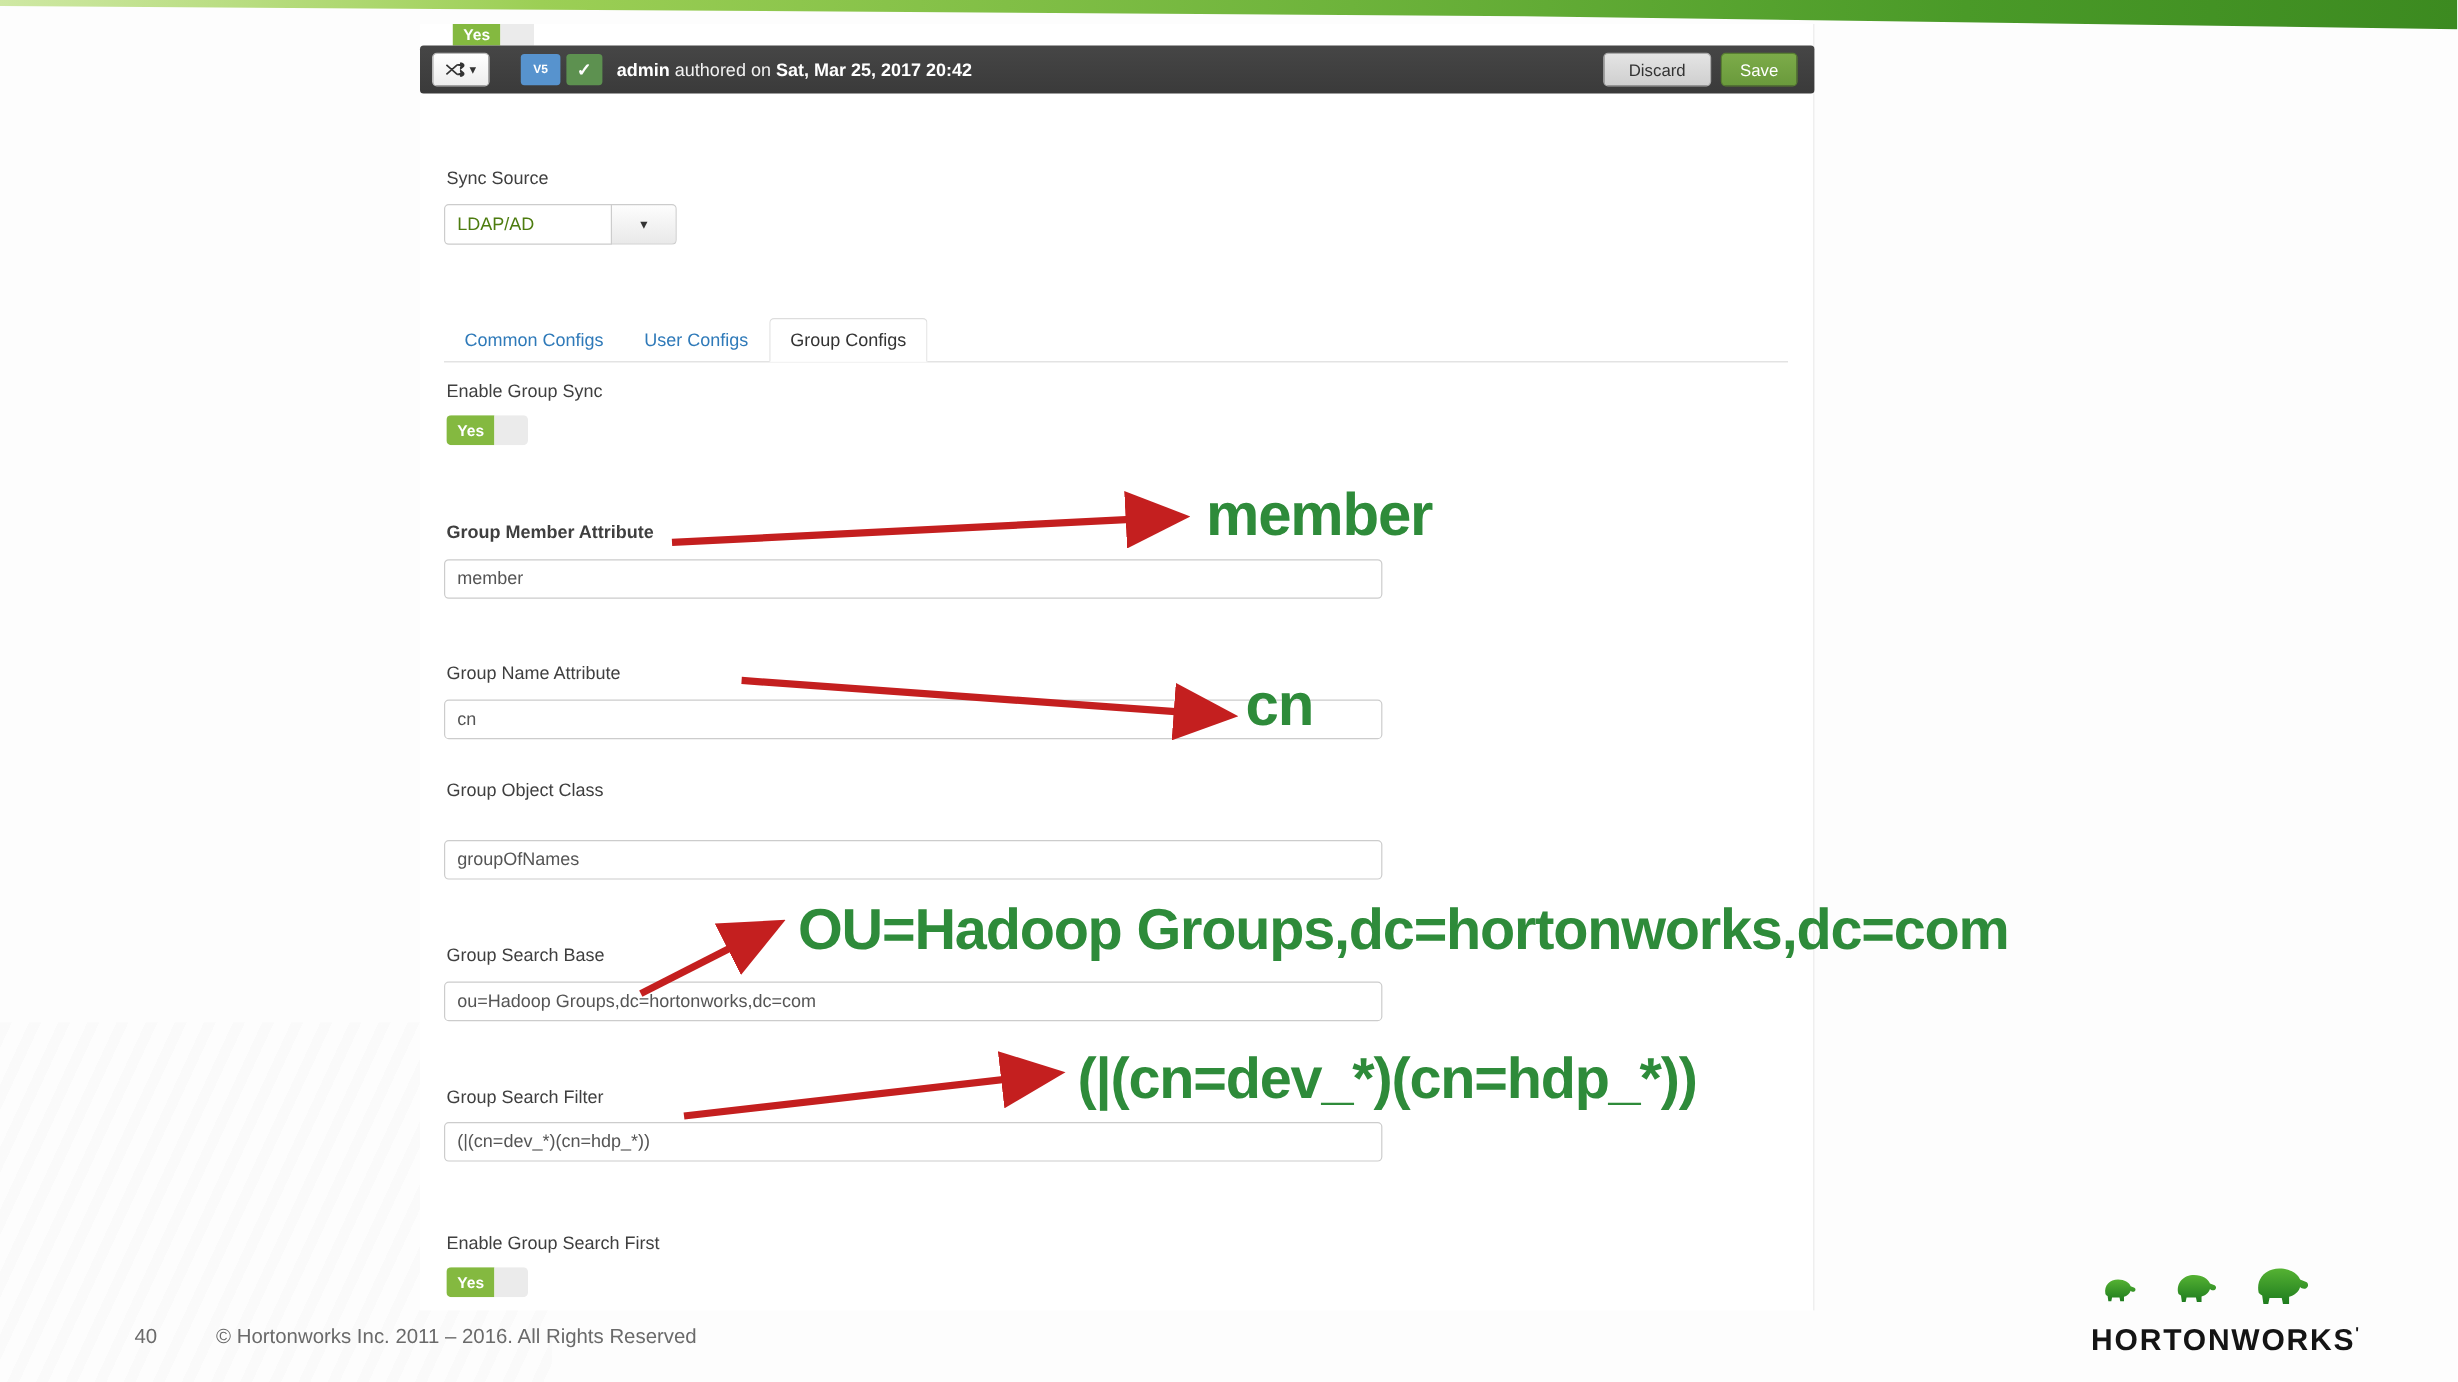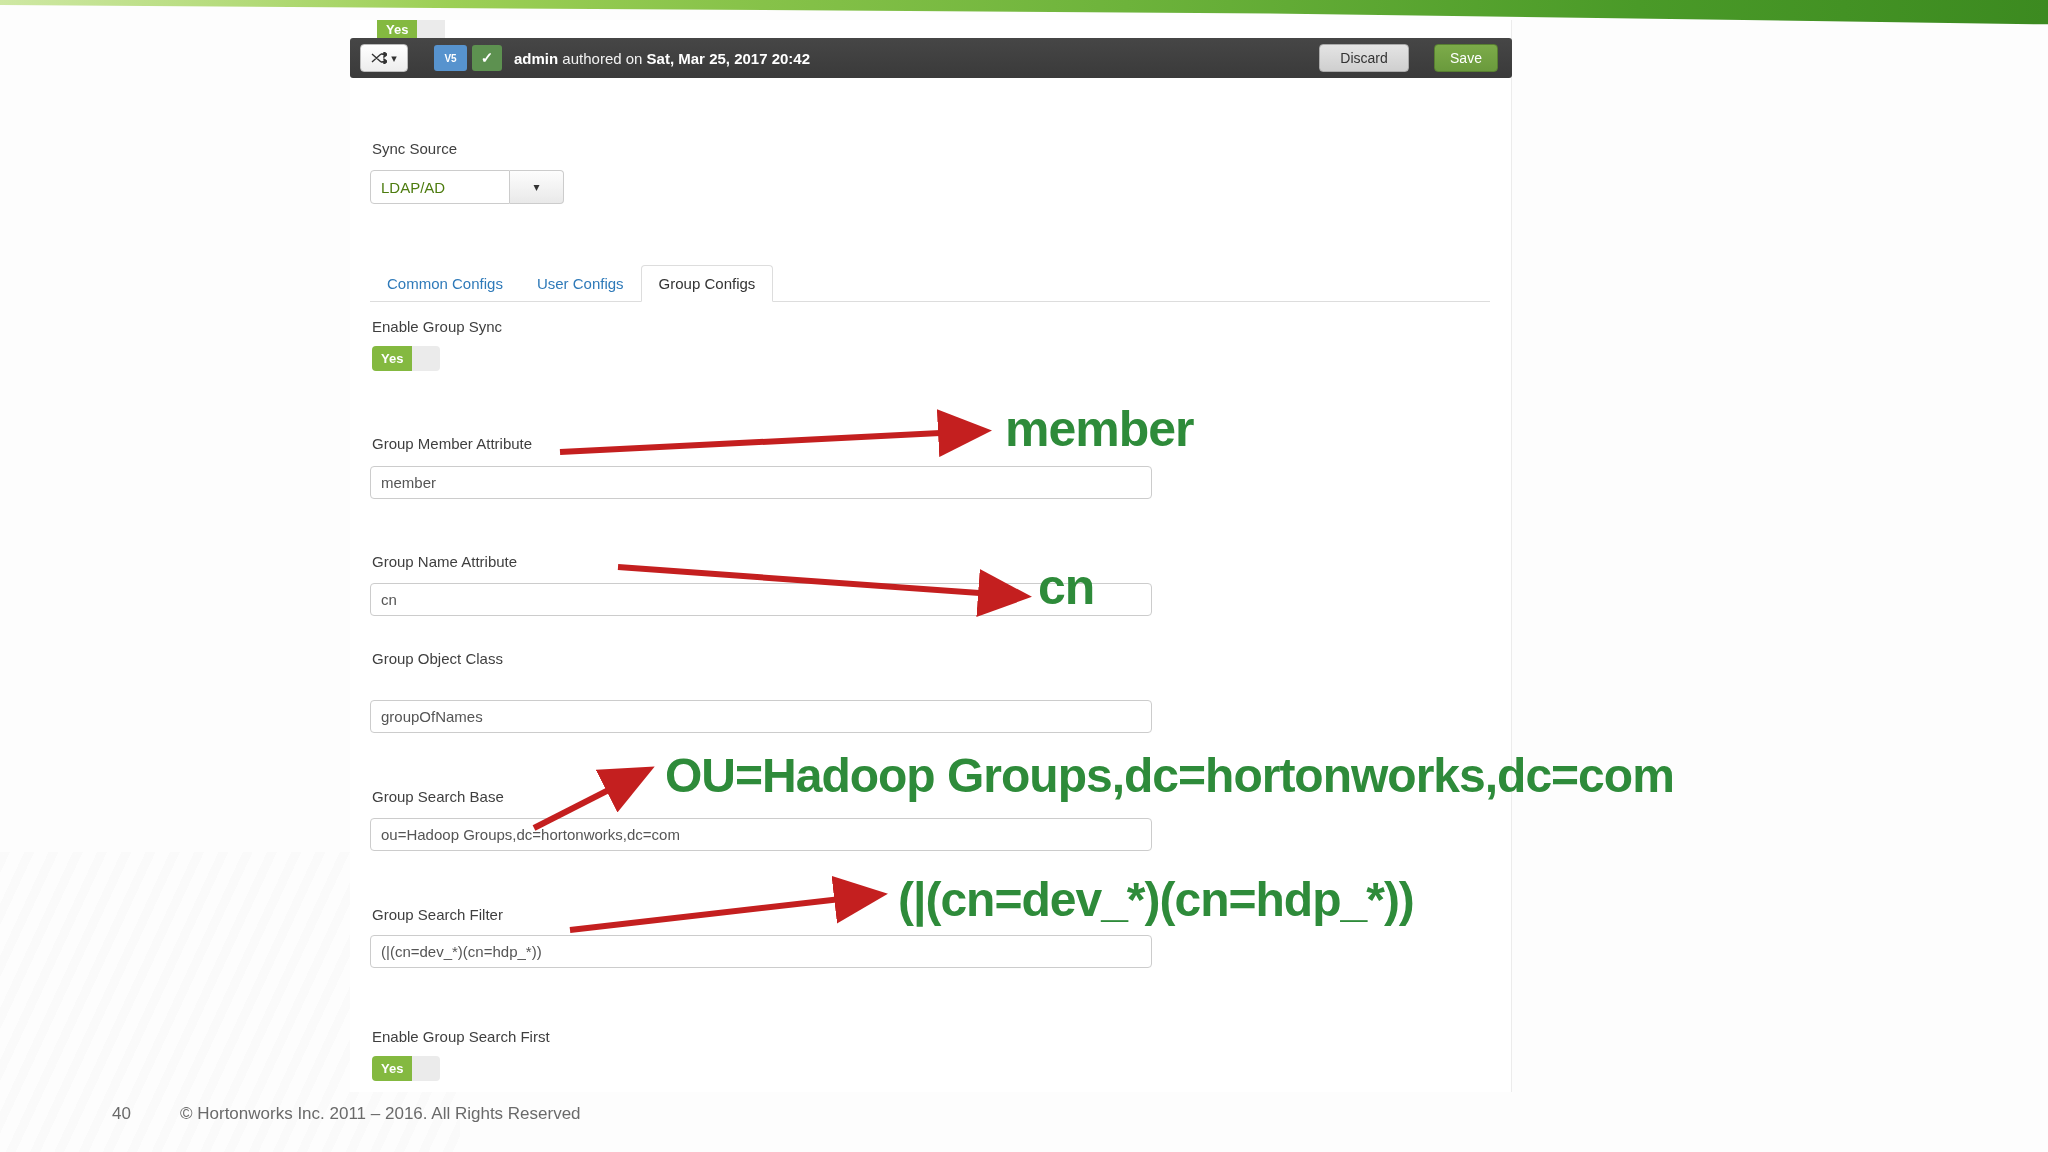--- a/index.html
+++ b/index.html
@@ -45,21 +45,21 @@
   .badge{height:26px;border-radius:3px;display:flex;align-items:center;justify-content:center;
     font-weight:bold;font-size:10px;color:#fff;box-sizing:border-box;}
   .badge.v{background:#5793ce;width:33px;margin-left:26px;}
   .badge.c{background:#5d9150;width:30px;margin-left:5px;font-size:15px;}
   .vbar .authored{margin-left:12px;color:#f2f2f2;}
   .vbar .authored b{color:#fff;}
   .vbar .spacer{flex:1;}
   .btn{height:28px;border-radius:4px;font-size:14px;display:flex;align-items:center;
     justify-content:center;box-sizing:border-box;cursor:pointer;}
   .btn.discard{background:linear-gradient(#e4e4e4,#cfcfcf);border:1px solid #aaa;color:#333;
-    width:90px;margin-right:25px;}
+    width:90px;margin-right:8px;}
   .btn.save{background:linear-gradient(#7cab49,#6a9a3c);border:1px solid #587f31;color:#fff;
     width:64px;margin-right:14px;}
   
   .flabel{position:absolute;left:22px;font-size:15px;color:#3f3f3f;}
   .finput{
     position:absolute;left:20px;width:782px;height:33px;box-sizing:border-box;
     border:1px solid #ccc;border-radius:4px;background:#fff;color:#555;
     font-size:15px;padding:0 10px;font-family:"Liberation Sans",sans-serif;
   }
   .select-group{position:absolute;left:20px;display:flex;}
@@ -152,21 +152,21 @@
       <div class="tab">User Configs</div>
       <div class="tab active">Group Configs</div>
     </div>
 
     <div class="flabel" style="top:298px;">Enable Group Sync</div>
     <span class="toggle" style="position:absolute;left:22px;top:326px;">
       <span class="on">Yes</span>
       <span class="off"></span>
     </span>
 
-    <div class="flabel" style="top:415px;">Group Member Attribute</div>
+    <div class="flabel" style="top:415px;font-weight:bold;">Group Member Attribute</div>
     <input class="finput" style="top: 446px;" value="member">
 
     <div class="flabel" style="top:533px;">Group Name Attribute</div>
     <input class="finput" style="top: 563px;" value="cn">
 
     <div class="flabel" style="top:630px;">Group Object Class</div>
     <input class="finput" style="top: 680px;" value="groupOfNames">
 
     <div class="flabel" style="top:768px;">Group Search Base</div>
     <input class="finput" style="top: 798px;" value="ou=Hadoop Groups,dc=hortonworks,dc=com">
@@ -195,14 +195,29 @@
     </defs>
     <line x1="560" y1="452" x2="980" y2="431" stroke="#c41f1f" stroke-width="6" marker-end="url(#ah)"></line>
     <line x1="618" y1="567" x2="1020" y2="596" stroke="#c41f1f" stroke-width="6" marker-end="url(#ah)"></line>
     <line x1="534" y1="828" x2="644" y2="772" stroke="#c41f1f" stroke-width="6" marker-end="url(#ah)"></line>
     <line x1="570" y1="930" x2="876" y2="895" stroke="#c41f1f" stroke-width="6" marker-end="url(#ah)"></line>
   </svg>
 
   <div class="footer-num">40</div>
   <div class="footer-copy">© Hortonworks Inc. 2011 – 2016. All Rights Reserved</div>
 
+  <div class="logo">
+    <svg width="210" height="48" viewBox="0 0 210 48">
+      <defs>
+        <linearGradient id="eg" x1="0" y1="0" x2="0" y2="1">
+          <stop offset="0" stop-color="#55b233"></stop>
+          <stop offset="1" stop-color="#1e7c1e"></stop>
+        </linearGradient>
+        <path id="eleph" d="M4 26 C2 15 10 7 21 7 C30 7 36 11 38 16 L43 18 C45 19 45 22 43 23 C41 24 39 23 38 22 C37 26 33 29 29 30 L29 36 L24 36 L23 31 L13 31 L12 36 L8 36 L7 29 C5 28 4 27 4 26 Z"></path>
+      </defs>
+      <use href="#eleph" fill="url(#eg)" transform="translate(2,12) scale(0.62)"></use>
+      <use href="#eleph" fill="url(#eg)" transform="translate(62,7) scale(0.78)"></use>
+      <use href="#eleph" fill="url(#eg)" transform="translate(128,0) scale(1.02)"></use>
+    </svg>
+    <div class="word"><span>HORTONWORKS</span><span class="tm">'</span></div>
+  </div>
 
 </div>
 
 </body></html>

